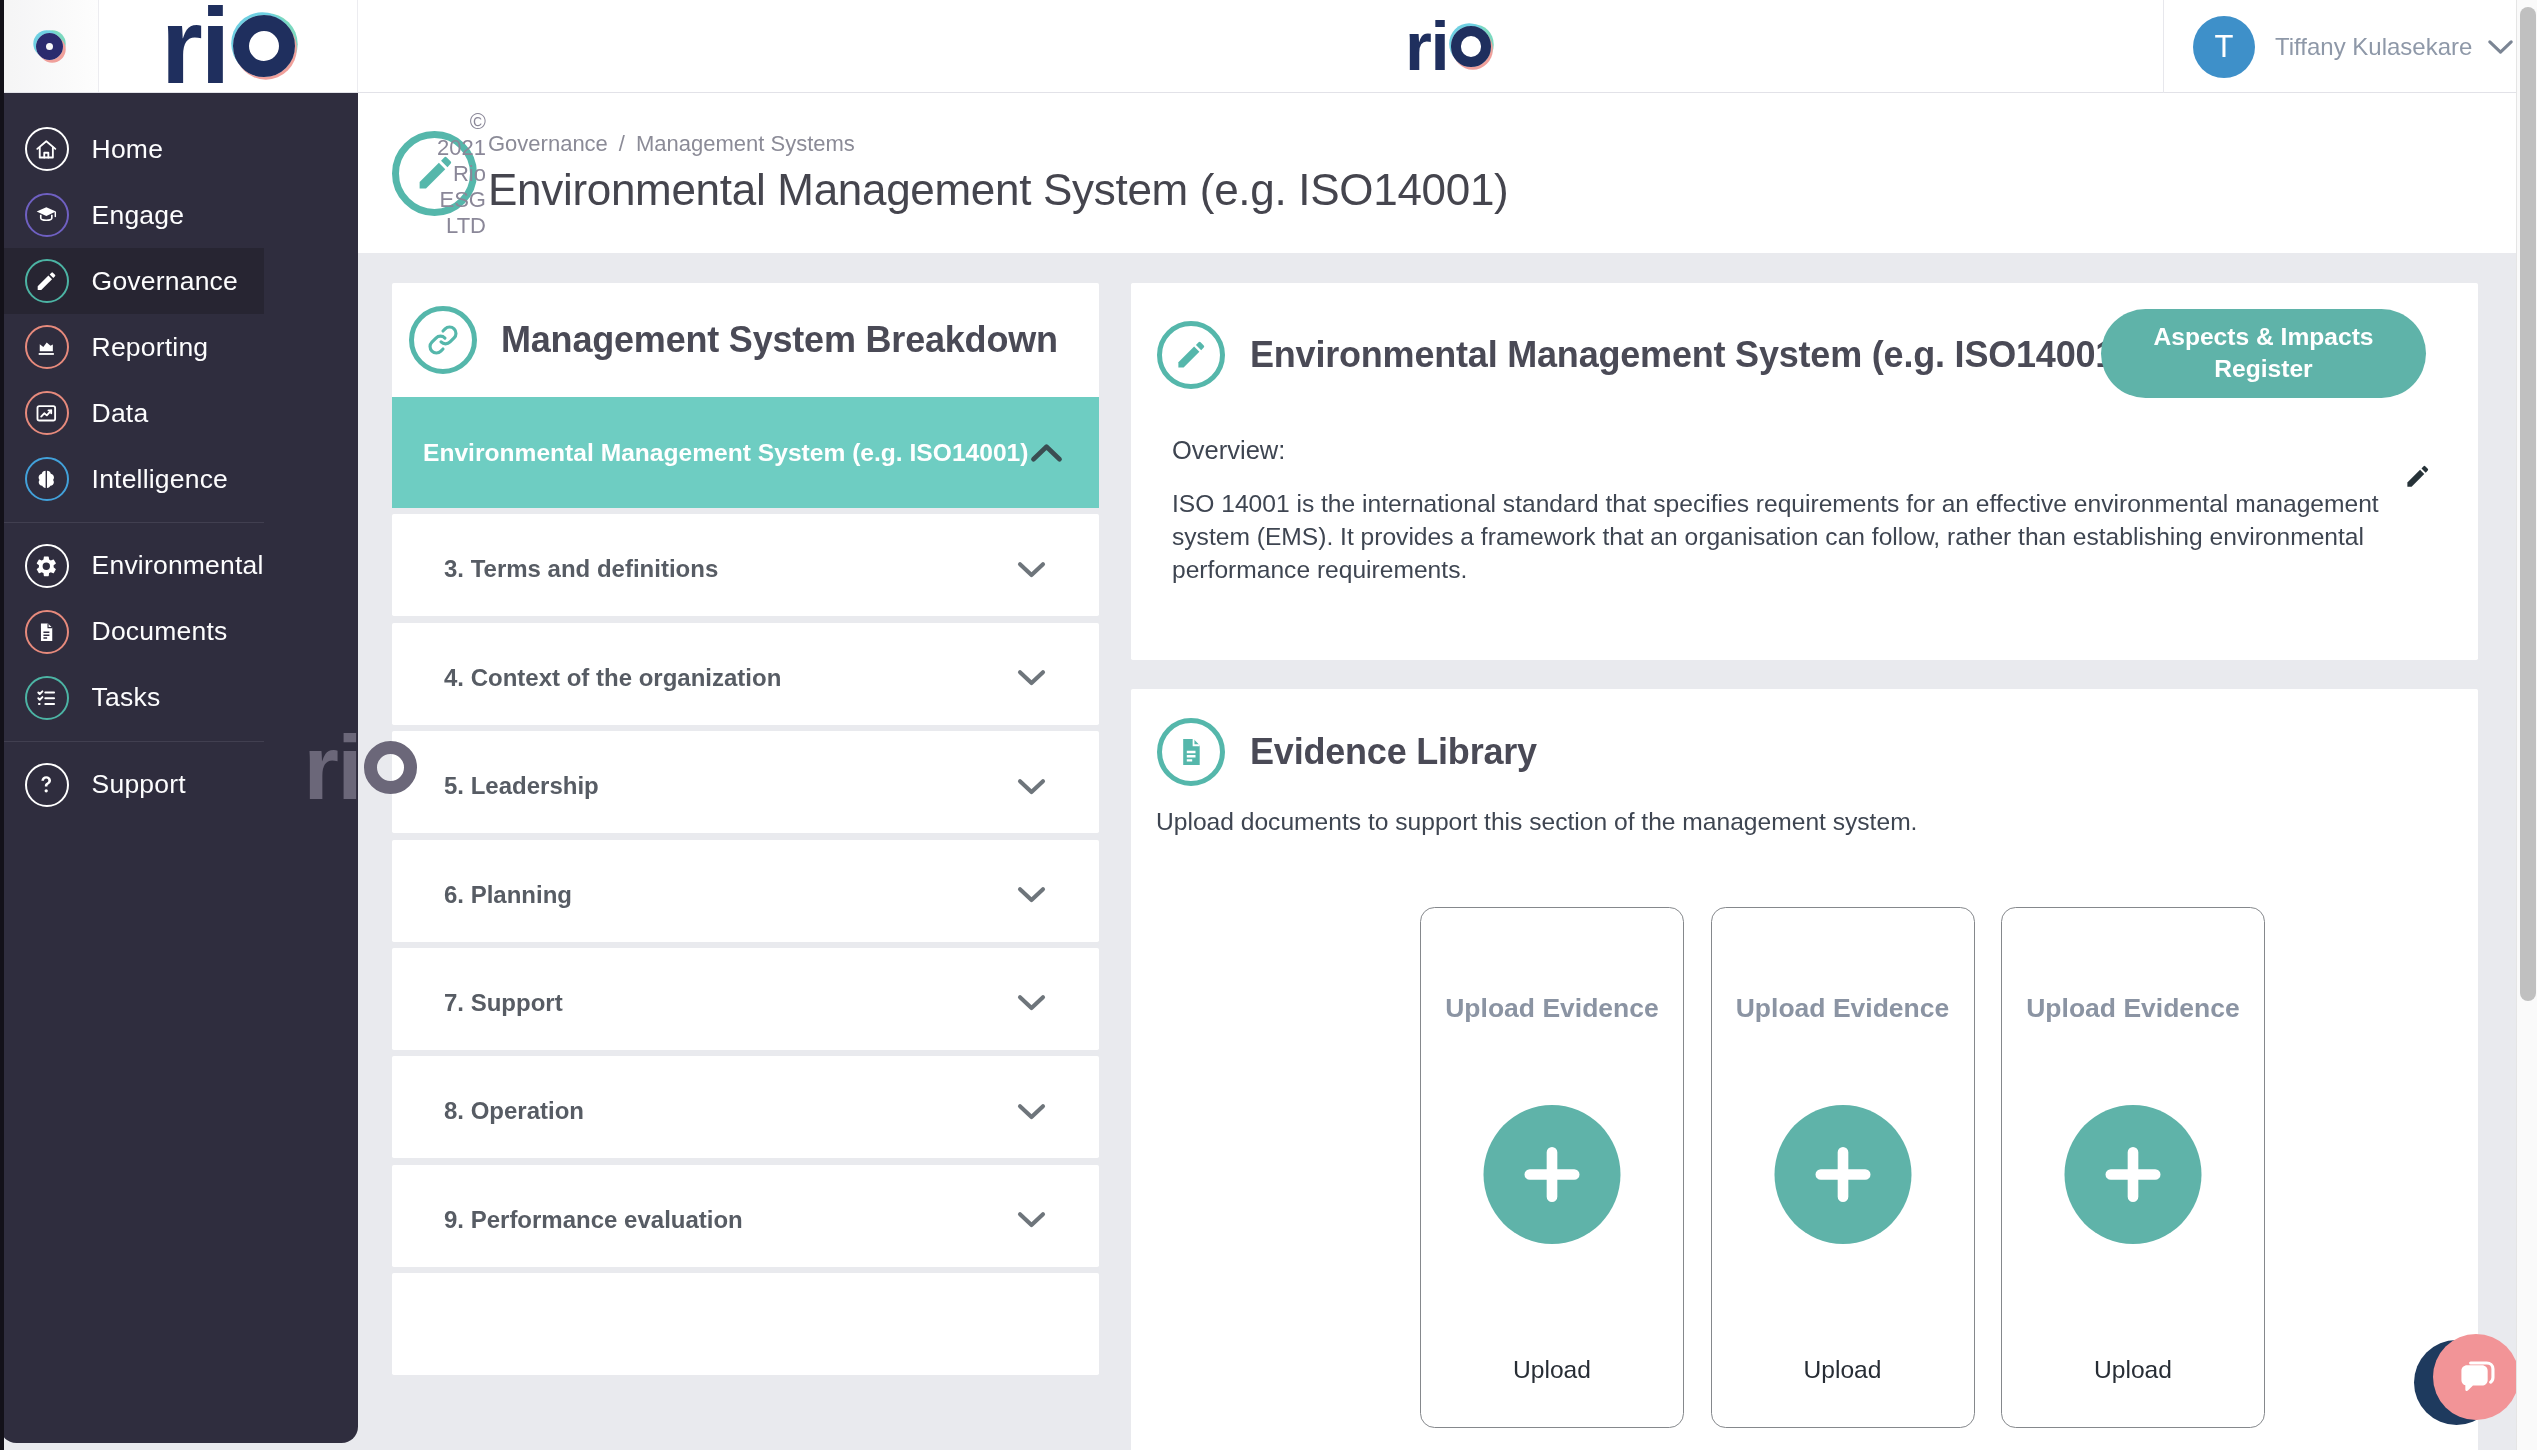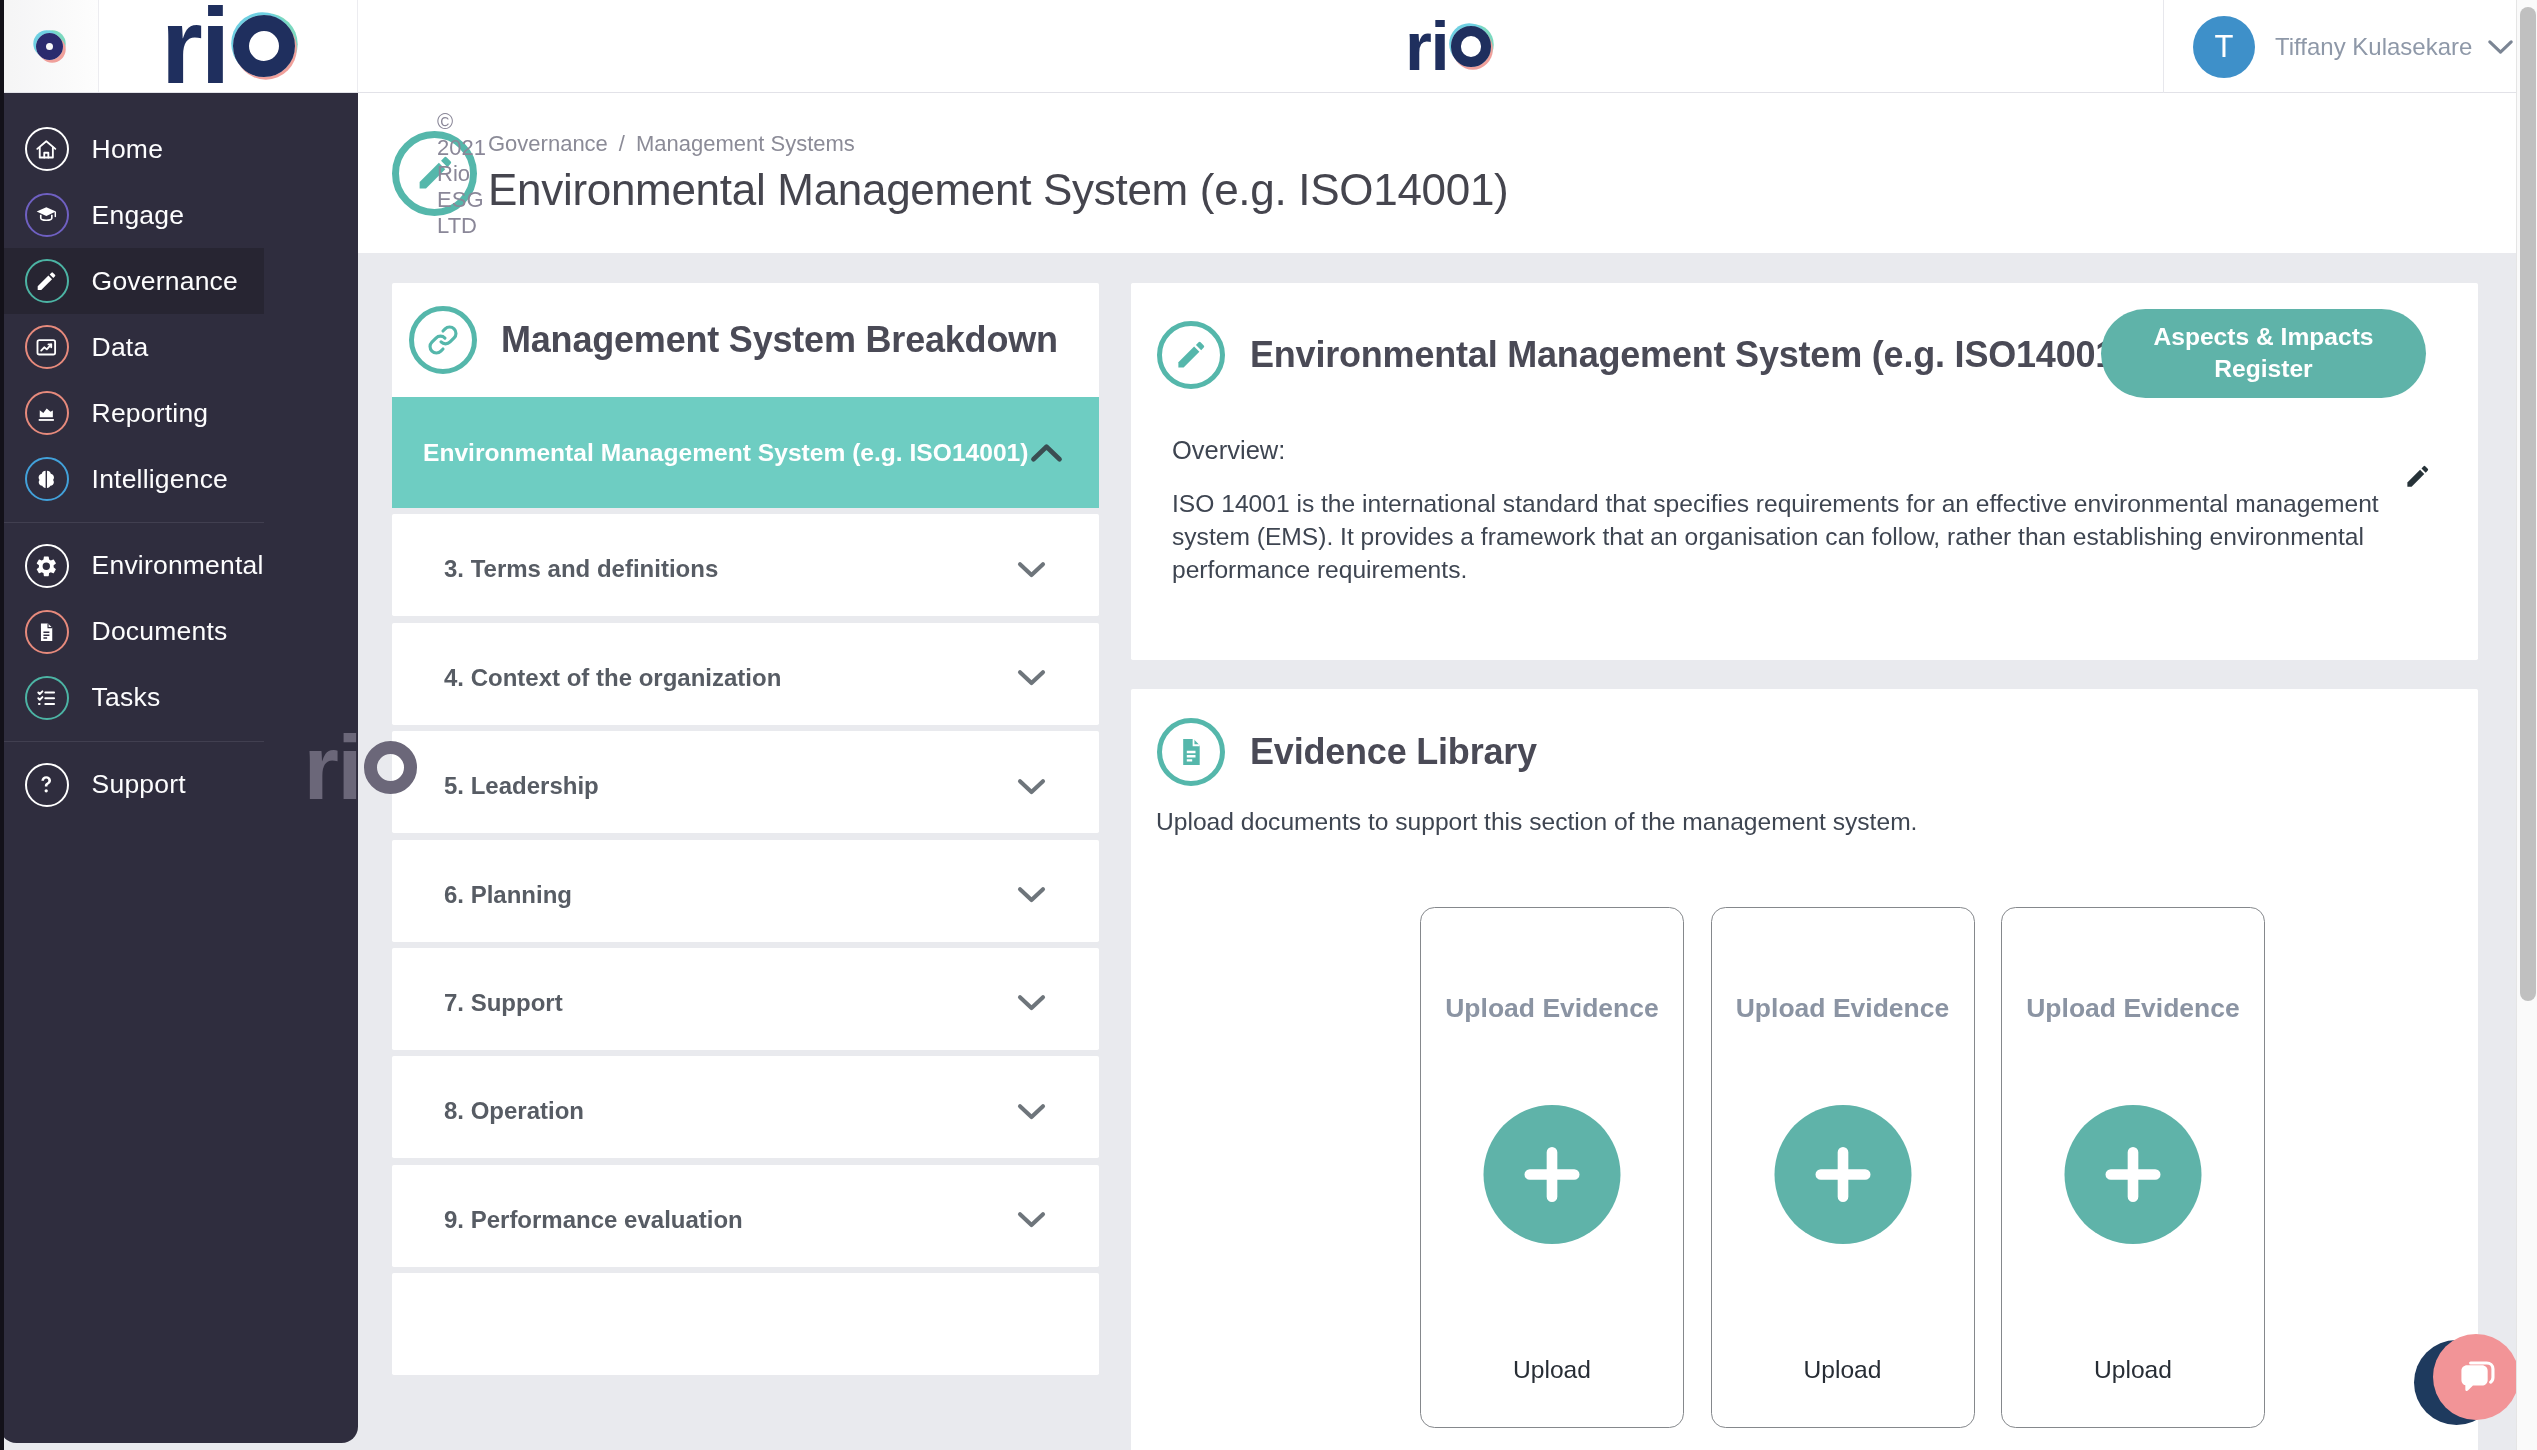--- a/index.html
+++ b/index.html
@@ -43,21 +43,21 @@
   .nav-item.active { background:var(--sidebar-active,#272532); }
   .icon-circle { width:44px; height:44px; border:2.7px solid #fff; border-radius:50%; color:#fff;
                  display:flex; align-items:center; justify-content:center; flex:none; }
   .icon-circle svg { width:24.6px; height:24.6px; display:block; }
   .nav-label { margin-left:23px; color:#fdfdfe; font-size:26.5px; letter-spacing:0.2px; }
   .side-divider { height:0.9px; background:#413f50; margin:10px 0; }
   .side-spacer { flex:1; }
   .watermark { display:flex; justify-content:center; }
   .watermark .wordmark { font-size:91px; color:#6b6779; }
   .watermark .wordmark .o { border-color:#6b6779; box-shadow:none; }
-  .copyright { text-align:left; font-size:22px; color:#8a8798; margin:16.4px 0 18px; }
+  .copyright { text-align:right; font-size:22px; color:#8a8798; margin:16.4px 0 18px; }
 
   
   .topband { position:absolute; top:93px; left:358px; right:0; height:160px; background:#fff;
              display:flex; align-items:center; z-index:1; }
   .ring-icon { border-radius:50%; color:#55b7ab; border:5.5px solid #55b7ab; display:flex;
                align-items:center; justify-content:center; flex:none; }
   .ring-icon.xl { width:85px; height:85px; border-width:7.3px; }
   .ring-icon.xl svg { width:44px; height:44px; }
   .ring-icon.md { width:68px; height:68px; }
   .ring-icon.md svg { width:36px; height:36px; }
@@ -189,36 +189,36 @@
             <span class="icon-circle" style="border-color: rgb(76, 180, 164);">
               <svg viewBox="0 0 24 24" fill="currentColor">
                 <path d="M3.6 16.9v3.5h3.5L17.6 9.9l-3.5-3.5z"></path>
                 <path d="M20.5 7a.96.96 0 0 0 0-1.36l-2.1-2.1a.96.96 0 0 0-1.36 0L15.3 5.3l3.5 3.5z"></path>
               </svg>
             </span>
             <span class="nav-label">Governance</span>
           </div>
           <div class="nav-item">
             <span class="icon-circle" style="border-color: rgb(231, 138, 124);">
+              <svg viewBox="0 0 24 24" fill="currentColor">
+                <path d="M4.6 17.6h14.8v1.8H4.6z"></path>
+                <path d="M5.6 15.8V9l3.5 2.7 3.3-4.4 3.7 3.2 2.3-1.3v6.6z"></path>
+              </svg>
+            </span>
+            <span class="nav-label">Reporting</span>
+          </div>
+          <div class="nav-item">
+            <span class="icon-circle" style="border-color: rgb(231, 138, 124);">
               <svg viewBox="0 0 24 24" fill="none" stroke="currentColor" stroke-width="1.8" stroke-linecap="round" stroke-linejoin="round">
                 <rect x="3.4" y="5" width="17.2" height="14" rx="1.8"></rect>
                 <path d="M7 15.2l3-3.2 2.5 2 4.3-4.8"></path>
                 <path d="M16.8 12V9.2h-2.7"></path>
               </svg>
             </span>
             <span class="nav-label">Data</span>
-          </div>
-          <div class="nav-item">
-            <span class="icon-circle" style="border-color: rgb(231, 138, 124);">
-              <svg viewBox="0 0 24 24" fill="currentColor">
-                <path d="M4.6 17.6h14.8v1.8H4.6z"></path>
-                <path d="M5.6 15.8V9l3.5 2.7 3.3-4.4 3.7 3.2 2.3-1.3v6.6z"></path>
-              </svg>
-            </span>
-            <span class="nav-label">Reporting</span>
           </div>
           <div class="nav-item">
             <span class="icon-circle" style="border-color: rgb(66, 161, 218);">
               <svg viewBox="0 0 24 24" fill="currentColor">
                 <path d="M11.3 3.6c-1.9 0-3.4 1.2-3.7 2.9-1.8.4-3.1 1.9-3.1 3.7 0 .9.3 1.7.9 2.4-.5.6-.8 1.4-.8 2.2 0 1.9 1.5 3.4 3.4 3.6.5 1.2 1.7 2 3.3 2.1z"></path>
                 <path d="M12.7 3.6c1.9 0 3.4 1.2 3.7 2.9 1.8.4 3.1 1.9 3.1 3.7 0 .9-.3 1.7-.9 2.4.5.6.8 1.4.8 2.2 0 1.9-1.5 3.4-3.4 3.6-.5 1.2-1.7 2-3.3 2.1z"></path>
               </svg>
             </span>
             <span class="nav-label">Intelligence</span>
           </div>

